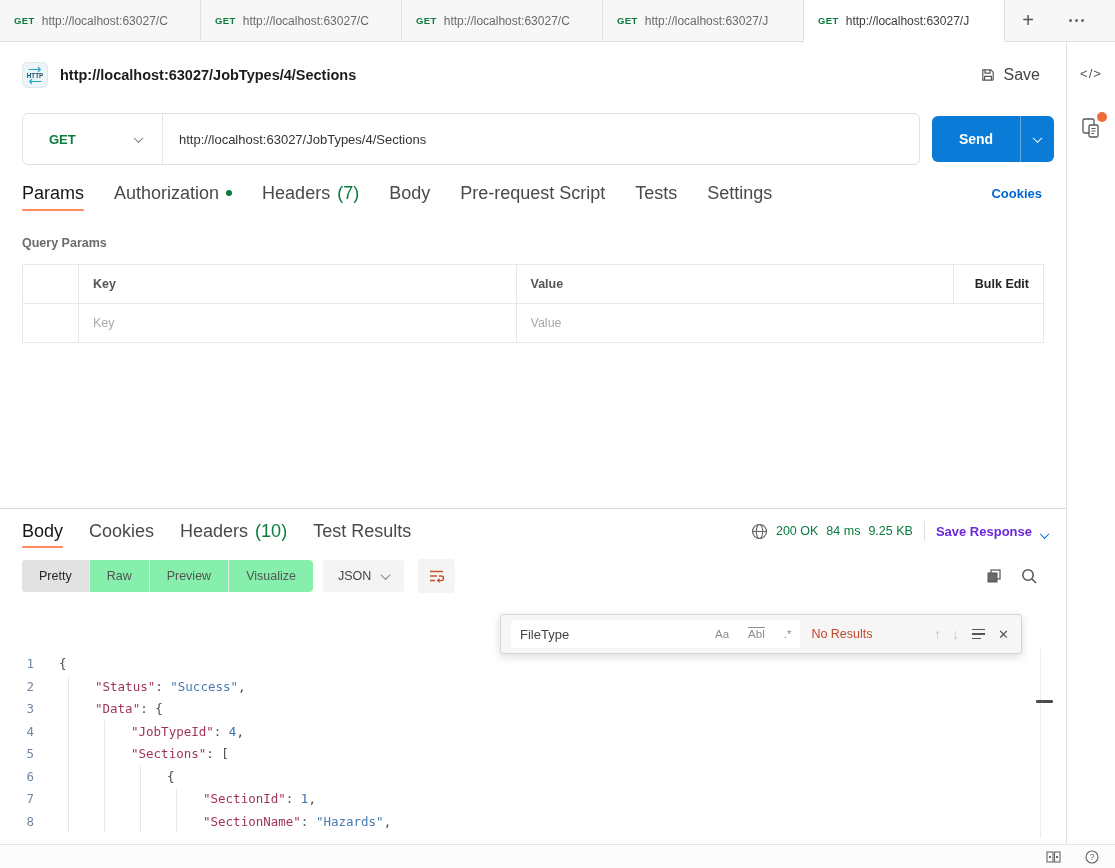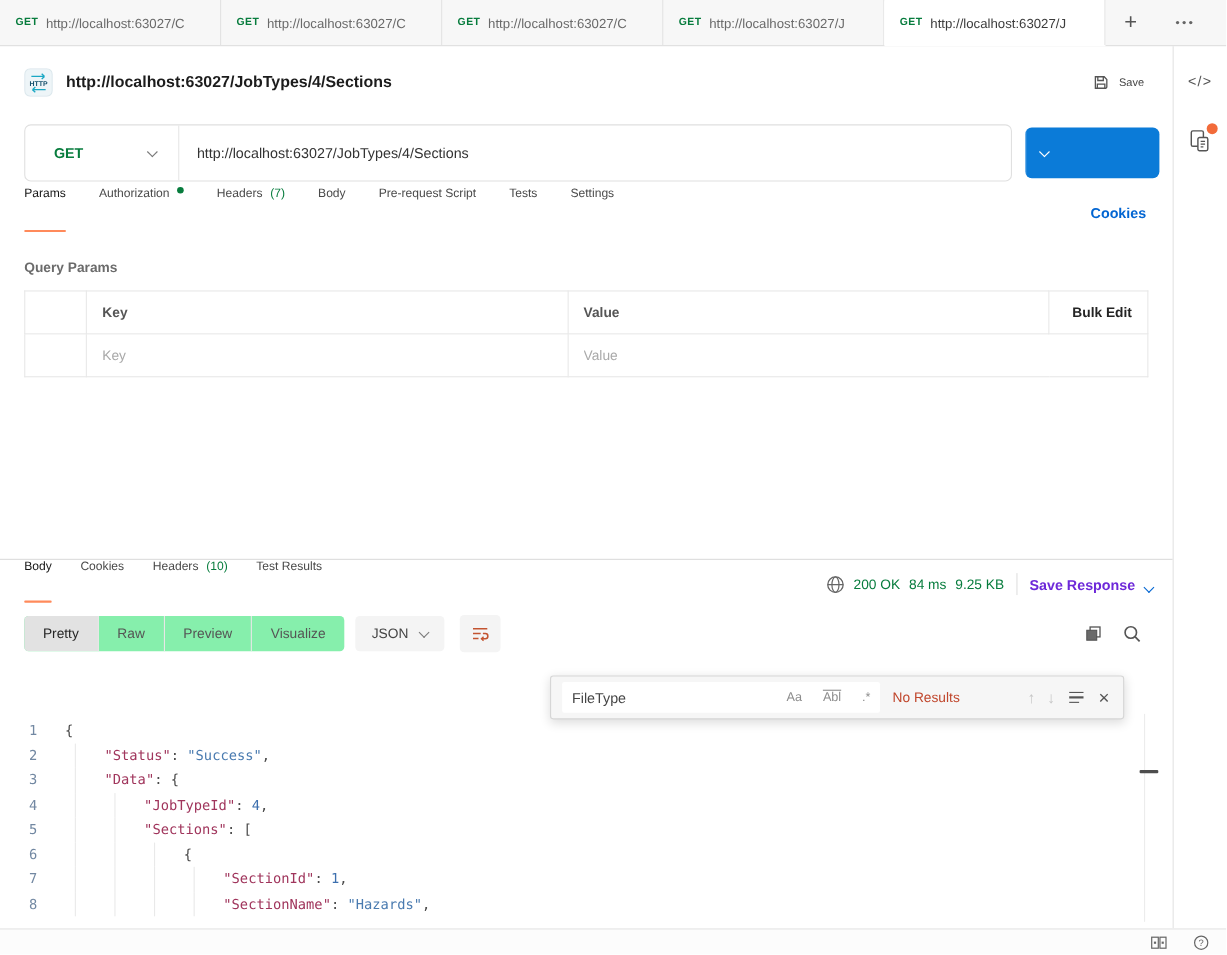--- a/index.html
+++ b/index.html
@@ -23,36 +23,36 @@
   .workspace{flex:1;display:flex;min-height:0}
   .content{width:1066px;display:flex;flex-direction:column;min-width:0}
   .rail{flex:1;border-left:1px solid #e3e3e3;display:flex;flex-direction:column;align-items:center;padding-top:24px;gap:36px}
   .rail .code-glyph{font-size:13px;color:#555;letter-spacing:1px;cursor:pointer}
   .rail .clip{position:relative;cursor:pointer}
   .rail .clip .notif{position:absolute;top:-5px;right:-6px;width:10px;height:10px;border-radius:50%;background:#f26b3a}
 
   
   .title-row{flex:0 0 66px;display:flex;align-items:center;padding:0 26px 0 22px;gap:12px}
   .page-title{font-size:14.5px;font-weight:700;color:#1c1c1c;flex:1}
-  .save-btn{display:flex;align-items:center;gap:8px;color:#444;font-size:10px;cursor:pointer}
+  .save-btn{display:flex;align-items:center;gap:8px;color:#444;font-size:16px;cursor:pointer}
 
   
   .url-row{flex:0 0 62px;display:flex;align-items:center;padding:0 12px 0 22px;gap:12px}
   .url-box{flex:1;height:52px;border:1px solid #e0e0e0;border-radius:6px;background:#fff;display:flex;align-items:stretch}
   .method-select{width:140px;display:flex;align-items:center;justify-content:space-between;padding:0 20px 0 26px;color:#077c3d;font-weight:700;font-size:13px;border-right:1px solid #e6e6e6;cursor:pointer}
   .url-text{flex:1;display:flex;align-items:center;padding:0 16px;font-size:13px;color:#333}
   .send-btn{flex:0 0 122px;height:46px;border-radius:6px;background:#0b7bd8;color:#fff;display:flex;align-items:stretch;cursor:pointer}
   .send-label{flex:1;display:flex;align-items:center;justify-content:center;font-weight:700;font-size:14px}
   .send-split{width:34px;border-left:1px solid rgba(255,255,255,.35);display:flex;align-items:center;justify-content:center}
   .chev{display:inline-block;width:7px;height:7px;border-right:1.6px solid currentColor;border-bottom:1.6px solid currentColor;transform:rotate(45deg) translate(-1px,-1px)}
   .chev.gray{color:#7a7a7a}
 
   
   .req-tabs{flex:0 0 46px;display:flex;align-items:center;padding:0 24px 0 22px;gap:30px}
-  .rtab{font-size:11px;color:#4a4a4a;display:flex;align-items:flex-start;gap:7px;cursor:pointer;height:100%;position:relative}
+  .rtab{font-size:18px;color:#4a4a4a;display:flex;align-items:center;gap:7px;cursor:pointer;height:100%;position:relative}
   .rtab.active{color:#161616}
   .rtab.active::after{content:"";position:absolute;left:0;right:0;bottom:5px;height:2px;background:#ff8a5b;border-radius:1px}
   .rtab .dot{width:6px;height:6px;border-radius:50%;background:#077c3d}
   .rtab .count{color:#077c3d}
   .cookies{margin-left:auto;color:#0265d2;font-weight:600;font-size:13px;cursor:pointer}
 
   
   .params-pane{flex:1;padding:12px 22px 0;overflow:hidden}
   .qp-title{font-size:12.5px;font-weight:600;color:#6b6b6b;margin:8px 0 14px}
   table.qp{width:100%;border-collapse:collapse;font-size:12.5px;table-layout:fixed}
@@ -174,20 +174,21 @@
 
       <div class="url-row">
         <div class="url-box">
           <div class="method-select">
             <span>GET</span>
             <span class="chev gray"></span>
           </div>
           <div class="url-text">http://localhost:63027/JobTypes/4/Sections</div>
         </div>
         <div class="send-btn">
+          <span class="send-label">Send</span>
           <span class="send-split">
             <span class="chev"></span>
           </span>
         </div>
       </div>
 
       <div class="req-tabs">
         <span id="req-tabs-list" style="display:flex;gap:30px;height:100%">
             <span class="rtab active">
               <span>Params</span>

